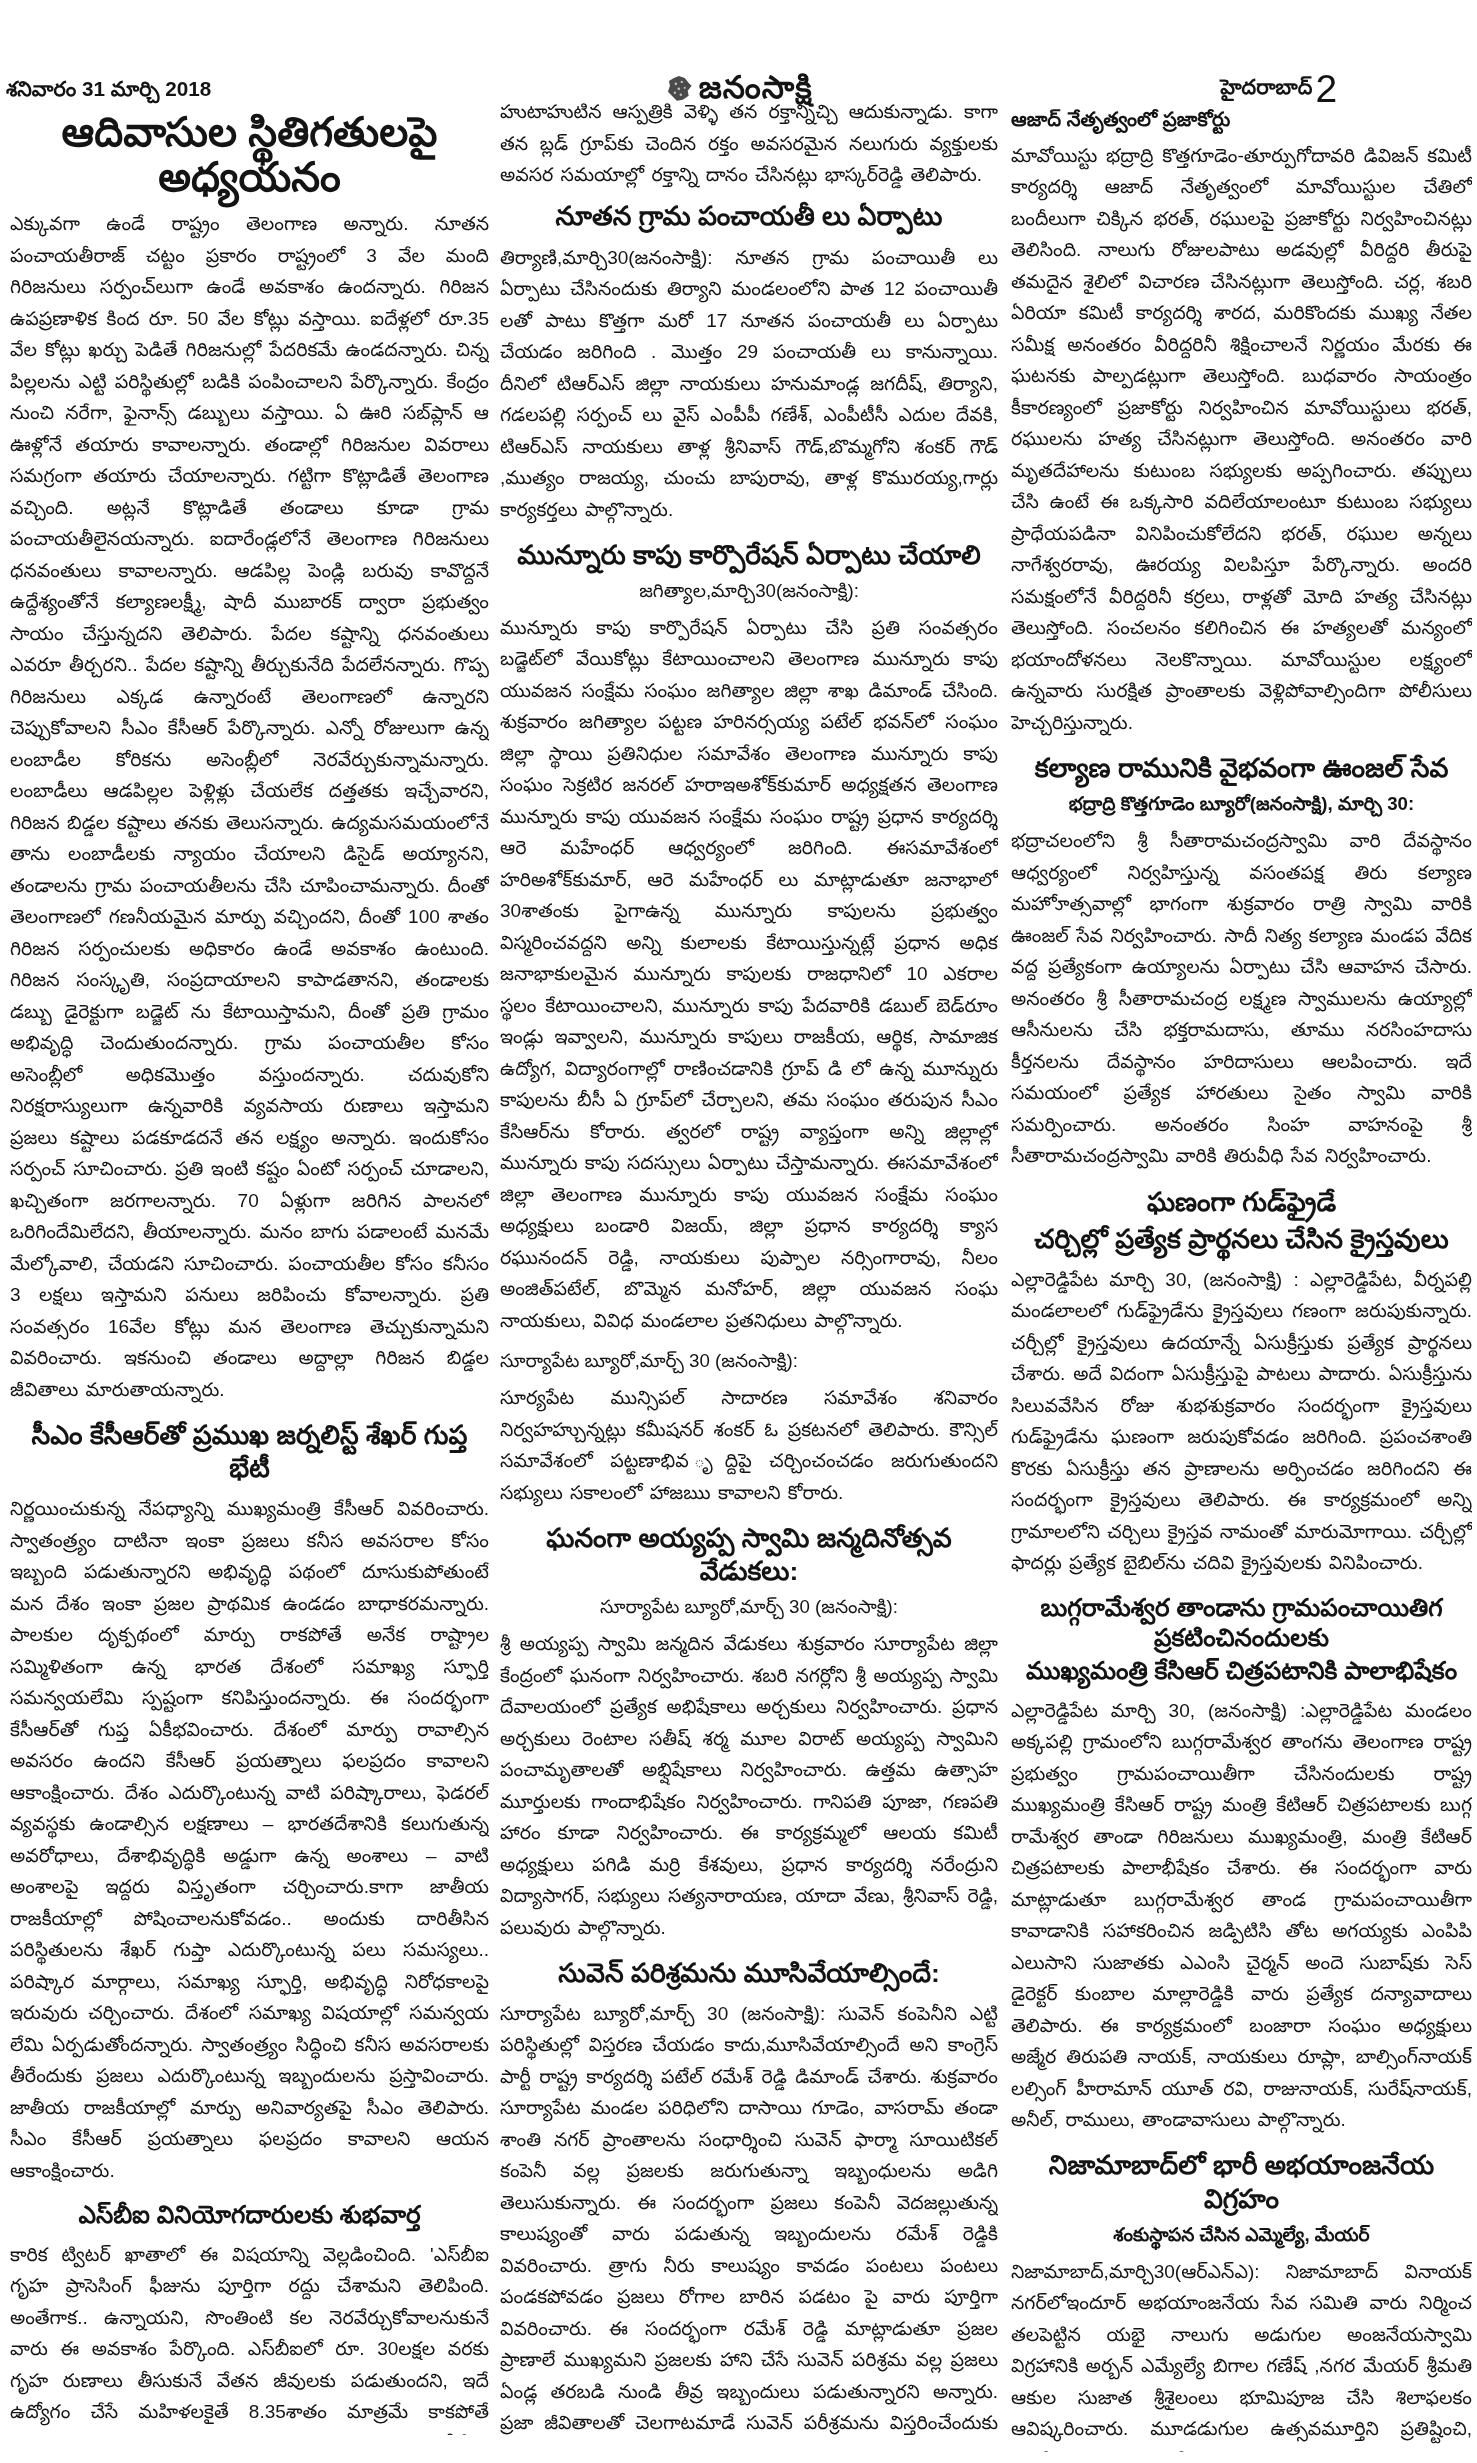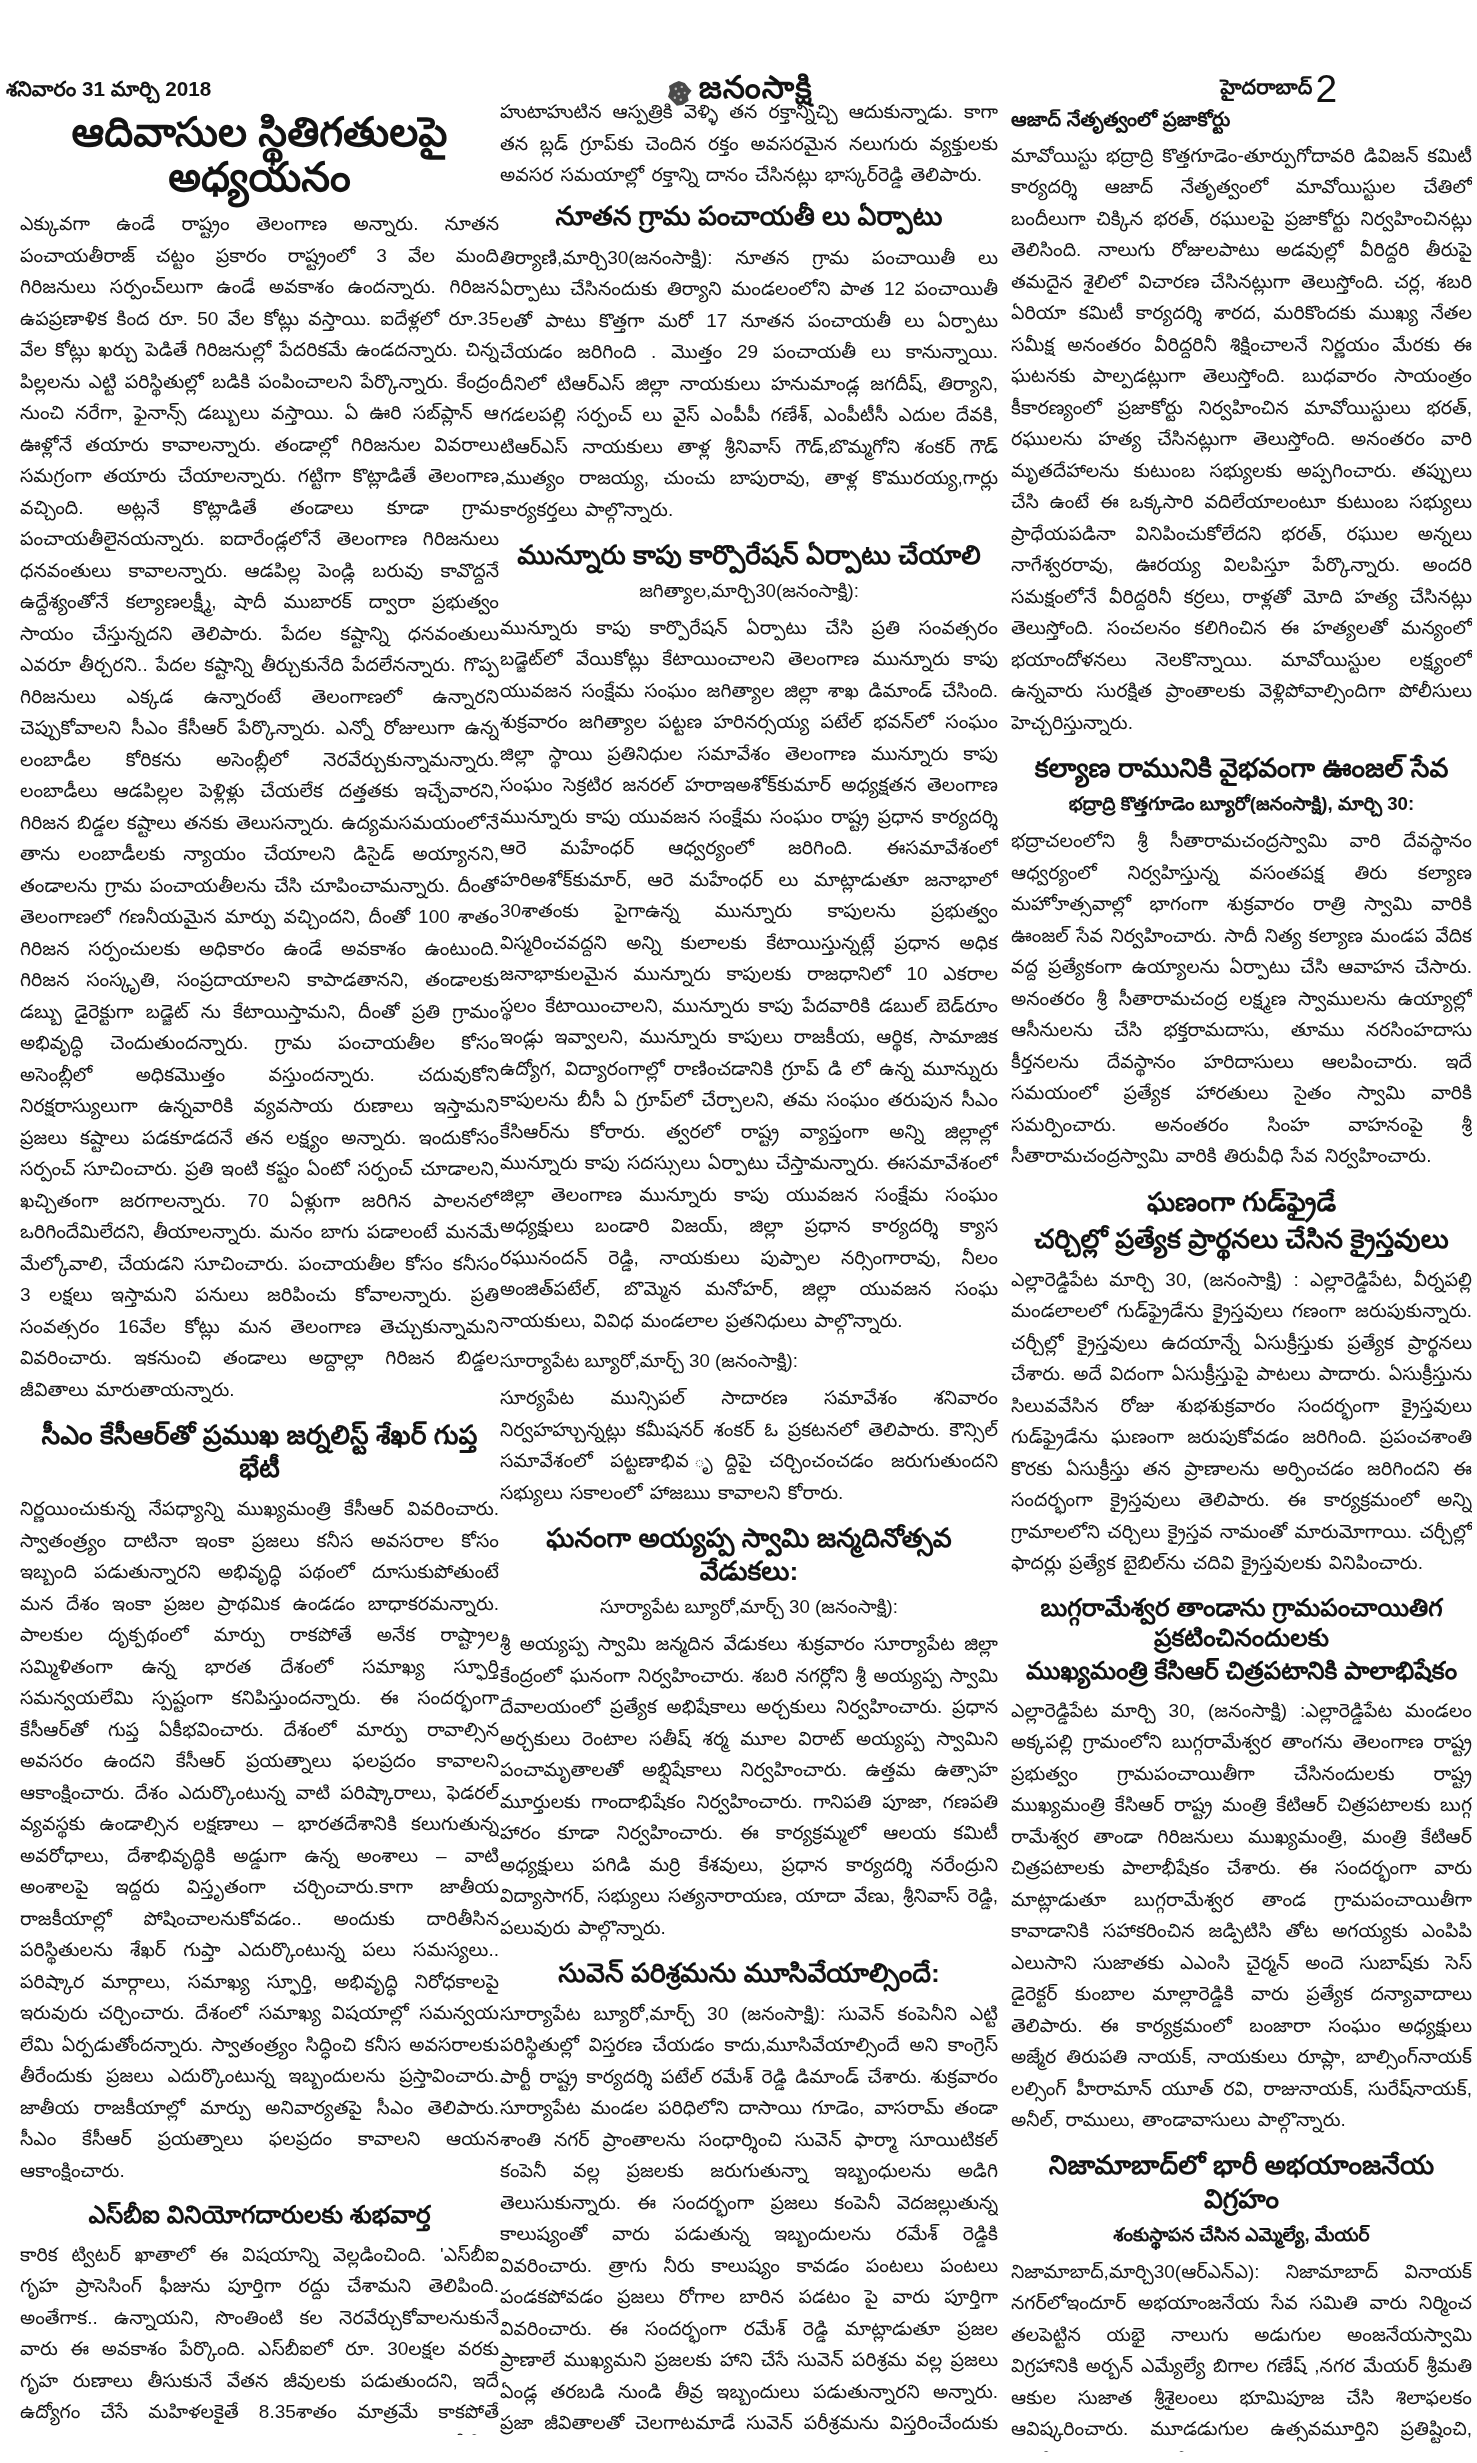--- a/index.html
+++ b/index.html
@@ -2,28 +2,28 @@
 <html><head>
 <meta charset="utf-8">
 <style>
   html,body{margin:0;padding:0;background:#e8e8e8;}
   #page{position:relative;width:1478px;height:2464px;background:#ffffff;
         font-family:"Liberation Sans",sans-serif;color:#141414;overflow:hidden;}
   
   #hdr{position:absolute;left:0;top:69px;width:1345px;height:39px;}
   #hdr-date{position:absolute;left:5.9px;top:7.9px;font-size:20.7px;font-weight:bold;}
   #masthead{position:absolute;left:0;top:0;width:1478px;text-align:center;}
-  #masthead .mast-inner{display:inline-flex;align-items:flex-end;gap:3.9px;}
+  #masthead .mast-inner{display:inline-flex;align-items:center;gap:3.9px;}
   #mast-title{font-size:31.5px;font-weight:bold;letter-spacing:1px;}
   #hdr-right{position:absolute;right:7.9px;top:0;display:flex;align-items:flex-end;gap:3px;margin-left:8px;}
   #hdr-city{font-size:20.7px;font-weight:bold;padding-bottom:3.9px;}
   #hdr-pageno{font-size:39px;font-weight:300;line-height:1;}
   
   .col{position:absolute;overflow:hidden;}
-  #col1{left:20px;  top:110px;width:479px;height:2325px;}
+  #col1{left:10px;  top:110px;width:479px;height:2325px;}
   #col2{left:500px;top:96px;width:498px;height:2344px;}
   #col3{left:1011px;top:108px;width:461px;height:2344px;}
   
   .art{margin-bottom:13.8px;}
   .hl{font-weight:bold;text-align:center;line-height:1.25;margin:9.9px 0 7.9px 0;}
   .hl.xl{font-size:41px;line-height:1.1;margin-top:0;}
   .hl.lg{font-size:26.6px;}
   .hl.md{font-size:24.6px;}
   .sub{font-weight:bold;text-align:center;font-size:18.7px;margin:2px 0 5.9px 0;}
   .dateline{text-align:center;font-size:18.7px;margin:2px 0 5.9px 0;}

